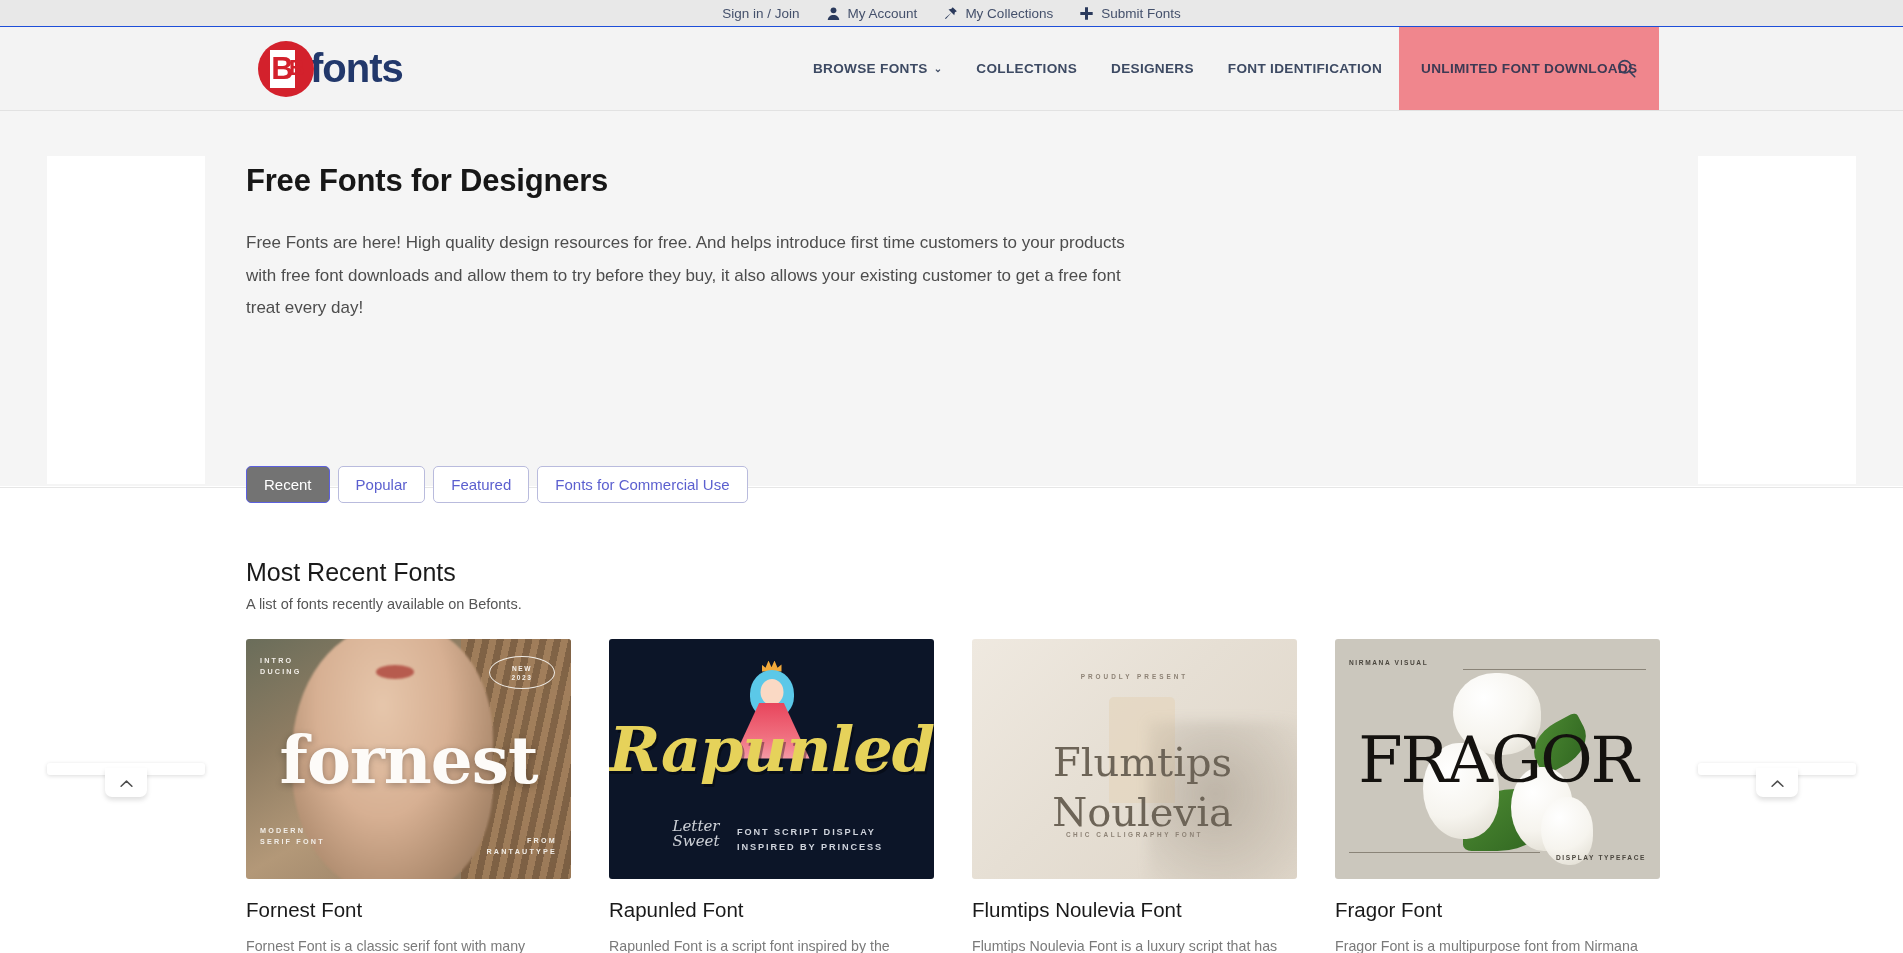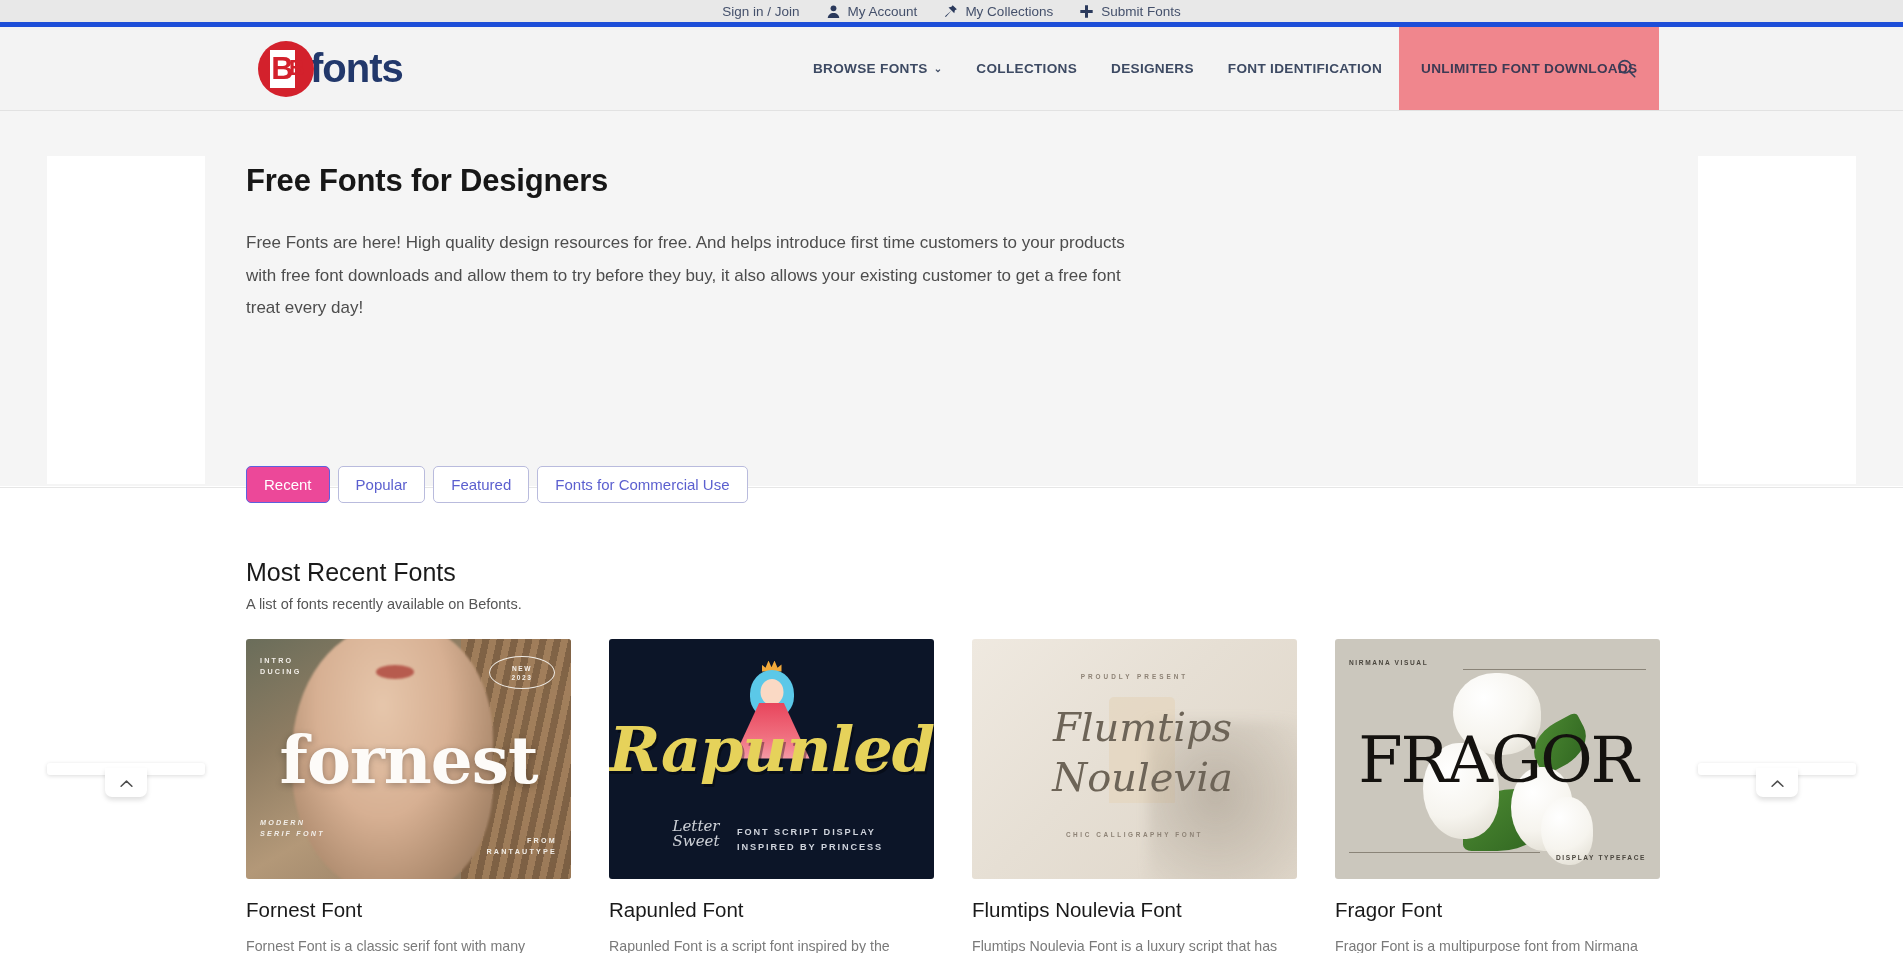--- a/index.html
+++ b/index.html
@@ -14,21 +14,21 @@
   
   .utilbar {
     height:27px;
     background:#e8e8e8;
     display:flex;
     align-items:center;
     justify-content:center;
     gap:26px;
     font-size:13.5px;
     color:#3d4a63;
-    border-bottom:5px solid #1d4ed8;
+    border-bottom:1px solid #1d4ed8;
   }
   .utilbar .uitem { display:flex; align-items:center; gap:7px; cursor:pointer; white-space:nowrap;}
   .utilbar .uitem span.lbl { color:#44506b; }
   .ic { display:inline-block; line-height:0; }
 
   
   .header {
     height:84px;
     background:#f3f3f3;
     display:flex;
@@ -149,21 +149,21 @@
     display:flex; align-items:center;
     border:1px solid #b9bbdd;
     border-radius:5px;
     background:#ffffff;
     color:#5b5fcf;
     font-size:15px;
     cursor:pointer;
     white-space:nowrap;
   }
   .tab.active {
-    background:#ec4899;
+    background:#737373;
     border-color:#5c60df;
     color:#ffffff;
   }
   .hero-divider {
     position:absolute;
     left:0; right:0; top:487px;
     height:1px; background:#e6e6e6;
   }
 
   
@@ -237,21 +237,21 @@
     color:#fdfbf8;
     letter-spacing:-1px;
     text-shadow:0 2px 7px rgba(0,0,0,.28);
   }
   .t1 .tl, .t1 .bl, .t1 .br {
     position:absolute;
     font-size:7.2px; letter-spacing:2.2px; color:#f2eee8;
     line-height:11px; font-weight:bold;
   }
   .t1 .tl { left:14px; top:16px; }
-  .t1 .bl { left:14px; bottom:40px;font-style:italic; }
+  .t1 .bl { left:14px; bottom:32px; }
   .t1 .br { right:14px; bottom:22px; text-align:right; }
   .t1 .badge {
     position:absolute; right:16px; top:17px;
     width:66px;height:33px;border-radius:50%;
     border:1px solid #f0ece6;
     display:flex;flex-direction:column;align-items:center;justify-content:center;
     font-size:6.6px;letter-spacing:1.6px;color:#f5f1ec;font-weight:bold;line-height:9px;
   }
 
   
@@ -313,22 +313,22 @@
   }
   .t3 .bot3 {
     position:absolute; left:0; right:0; bottom:17%;
     text-align:center; font-size:6.4px; letter-spacing:2.6px;
     color:#8d8275; font-weight:bold;
   }
   .t3 .scr1, .t3 .scr3 {
     position:absolute; left:16px; right:0;
     text-align:center;
     font-family:"DejaVu Serif", serif;
-    font-style:italic;
     color:#6d6457;
+    margin-top:35px;
   }
   .t3 .scr1 { top:27%; font-size:40px; }
   .t3 .scr3 { top:48%; font-size:40px; }
 
   
   .t4 { background:#cbc7bd; }
   .t4 .fl {
     position:absolute; border-radius:50% 50% 45% 55%;
     background:radial-gradient(circle at 35% 30%, #ffffff 0%, #f6f4ee 55%, #ddd9cd 100%);
   }

